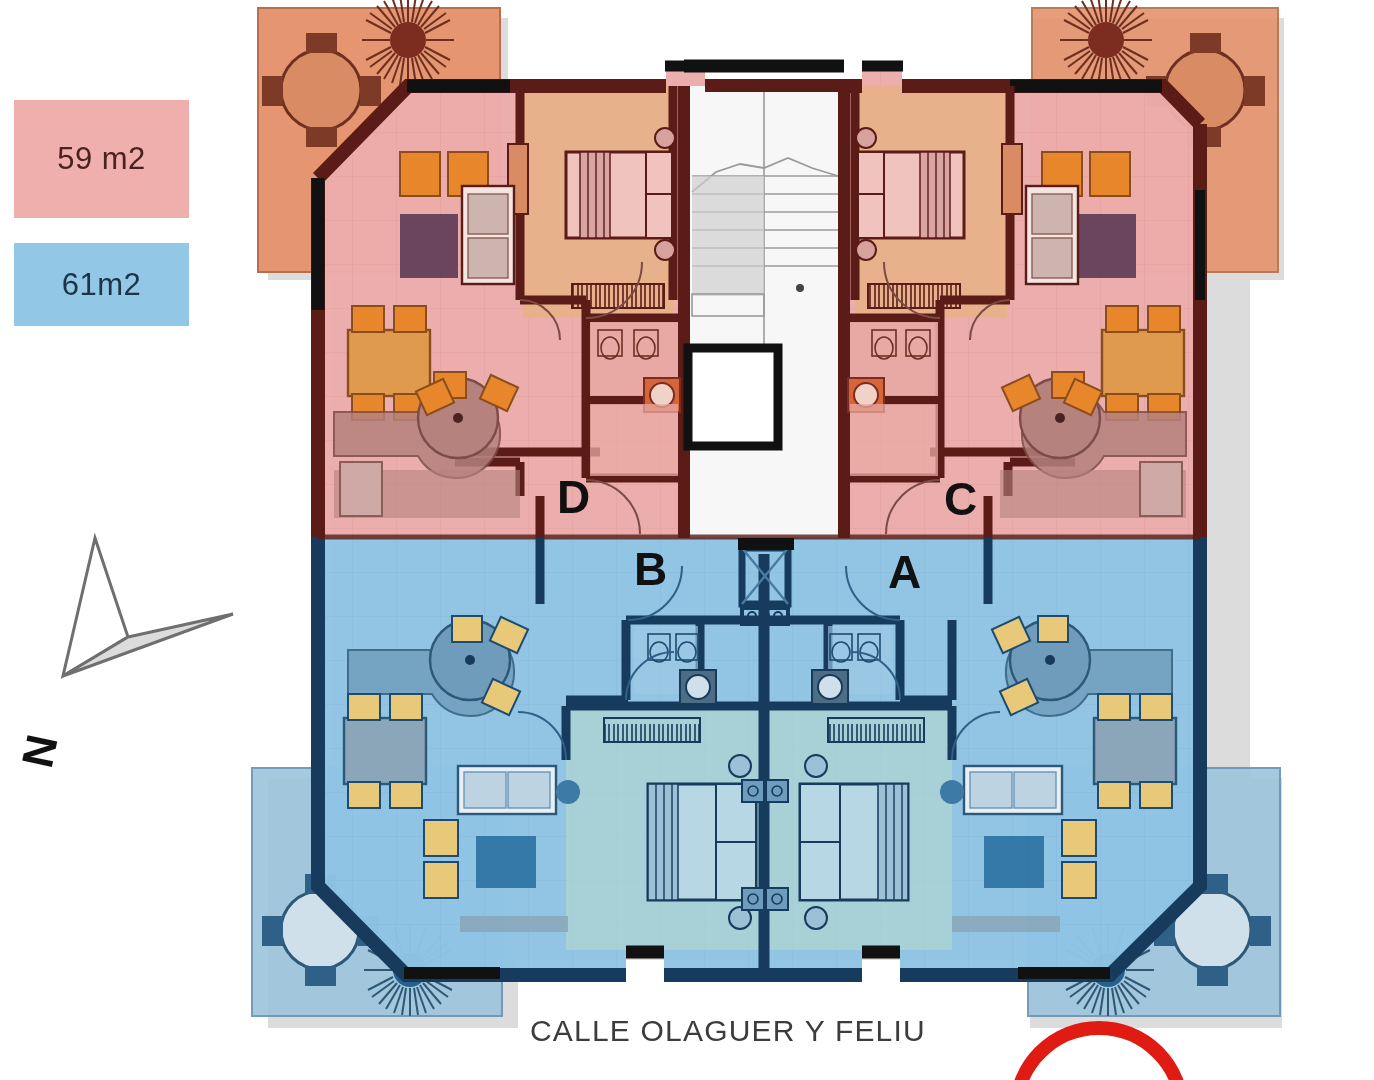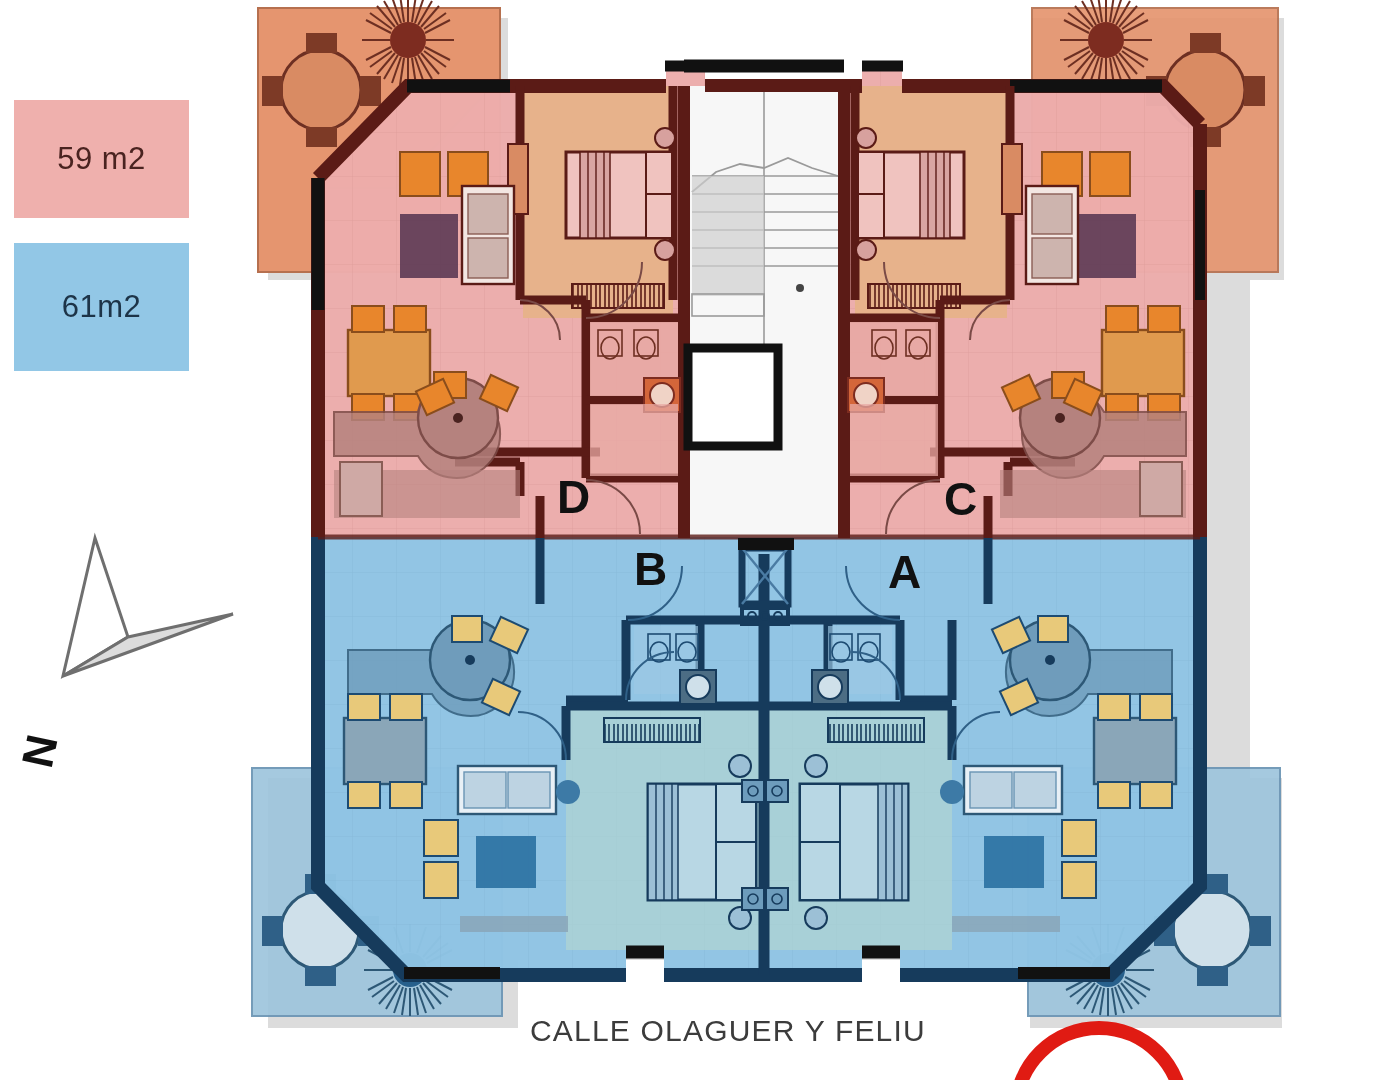--- a/index.html
+++ b/index.html
@@ -23,21 +23,21 @@
     align-items: center;
     justify-content: center;
     font-size: 31px;
     letter-spacing: .5px;
   }
   #legend-pink {
     left: 14px; top: 100px; width: 175px; height: 118px;
     background: #efb0ad; color: #4a2320;
   }
   #legend-blue {
-    left: 14px; top: 243px; width: 175px; height: 128px;
+    left: 14px; top: 243px; width: 175px; height: 83px;
     background: #92c7e6; color: #1d3448;
   }
   #street-bottom {
     position: absolute;
     left: 530px; top: 1014px;
     font-size: 30px;
     color: #3c3c3c;
     letter-spacing: 1.2px;
     white-space: nowrap;
   }

